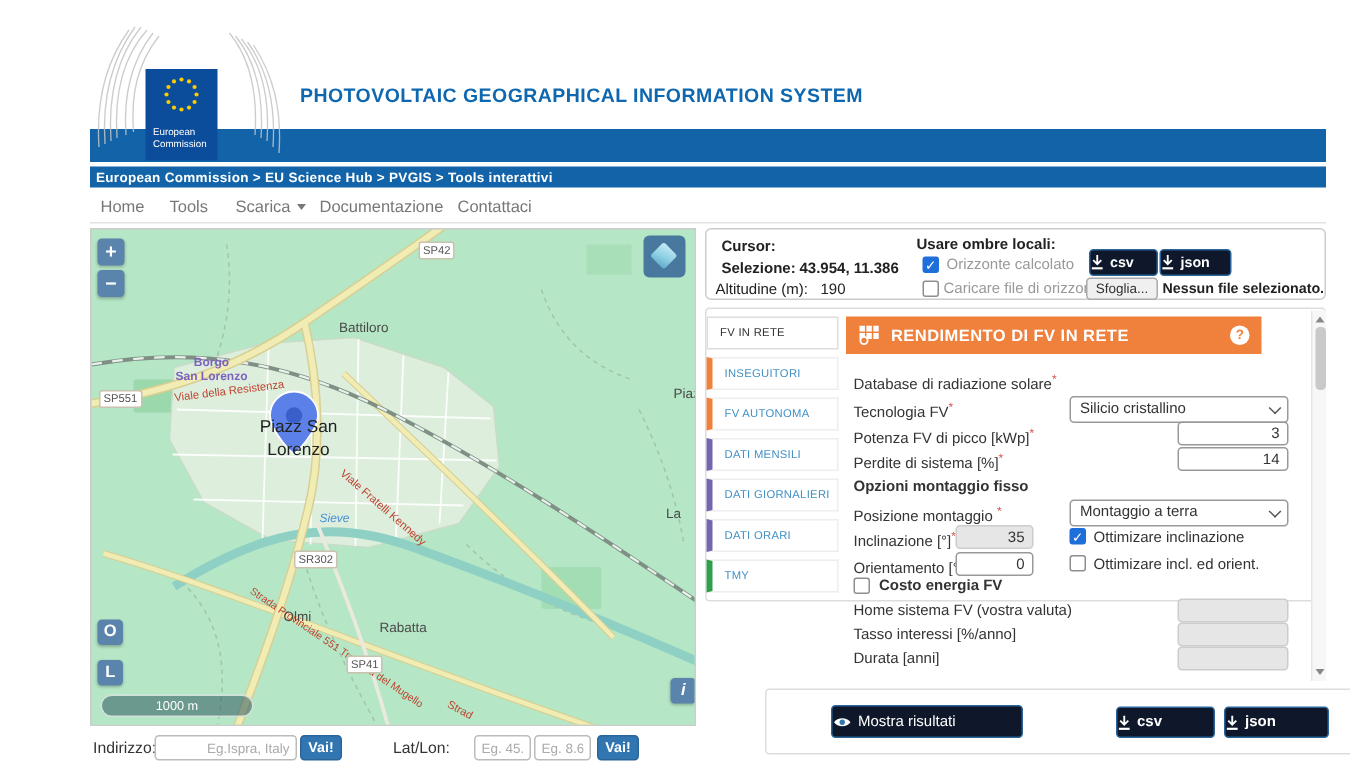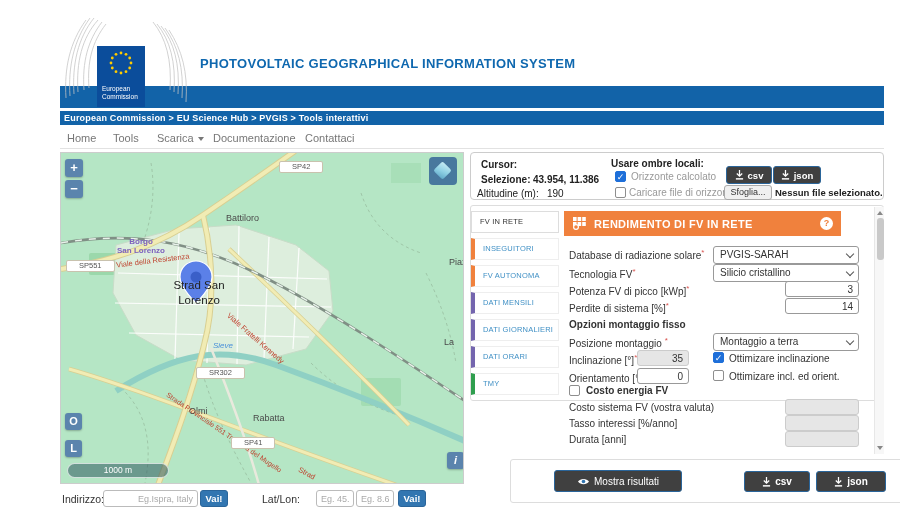--- a/index.html
+++ b/index.html
@@ -16,35 +16,35 @@
   #eclabel { left: 97px; top: 80px; width: 48px; height: 27px; background: #0b4d9b; color: #fff; font-size: 6.5px; line-height: 8px; padding: 5px 0 0 5px; }
   #navrow { left: 60px; top: 126px; width: 824px; height: 23px; border-bottom: 1px solid #e2e2e2; background: #fff; }
   .navitem { position: absolute; top: 6px; font-size: 11px; color: #777; cursor: pointer; }
   .caret { display: inline-block; width: 0; height: 0; border-left: 3.5px solid transparent; border-right: 3.5px solid transparent; border-top: 4px solid #777; margin-left: 4px; vertical-align: middle; }
 
   
   #map { left: 60px; top: 152px; width: 404px; height: 332px; border: 1px solid #ccc; overflow: hidden; background: #b5e6c5; }
   #map svg.base { position: absolute; left: 0; top: 0; }
   .mlabel { position: absolute; white-space: nowrap; color: #4a4a4a; font-size: 9px; }
   .mroad { color: #bf4430; font-size: 7.5px; }
-  .badge { position: absolute; background: #fff; border: 1px solid #c9c2ae; border-radius: 2px; font-size: 7.5px; color: #555; padding: 0 12px; line-height: 10px; }
+  .badge { position: absolute; background: #fff; border: 1px solid #c9c2ae; border-radius: 2px; font-size: 7.5px; color: #555; padding: 0 2px; line-height: 10px; }
   .mapbtn { position: absolute; width: 18px; height: 18px; background: #5b84ad; color: #fff; border-radius: 3px; font-size: 13px; font-weight: bold; text-align: center; line-height: 17px; cursor: pointer; box-shadow: 0 1px 2px rgba(0,0,0,.25); }
   .mapbtn.small { width: 17px; height: 17px; font-size: 11px; line-height: 16px; }
   #layersbtn { position: absolute; left: 368px; top: 4px; width: 28px; height: 28px; background: #48789e; border-radius: 4px; cursor: pointer; }
   #layersbtn .diamond { position: absolute; left: 7px; top: 7px; width: 13px; height: 13px; transform: rotate(45deg); background: linear-gradient(160deg, #c8ecf4 0%, #8ed0e4 55%, #5fa8c8 100%); border-radius: 2px; }
   #scalebar { position: absolute; left: 6px; top: 310px; width: 102px; height: 15px; background: rgba(45,90,95,.55); border: 1px solid rgba(255,255,255,.7); border-radius: 8px; color: #fff; font-size: 8.5px; text-align: center; line-height: 13px; }
 
   
   #cpanel { left: 470px; top: 152px; width: 414px; height: 48px; border: 1px solid #ccc; border-radius: 4px; background: #fff; }
   .b { font-weight: bold; }
   .s10 { font-size: 10px; color: #222; }
   .gray { color: #999; }
   .cb { position: absolute; width: 11px; height: 11px; border: 1px solid #8e8e8e; border-radius: 2px; background: #fff; cursor: pointer; }
   .cb.on { background: #1e6fd9; border-color: #1e6fd9; color: #fff; font-size: 9px; line-height: 11px; text-align: center; }
-  .btn { display: flex; align-items: center; justify-content: center; gap: 4px; background: #404040; border: 1px solid #2a659a; border-radius: 3px; color: #fff; cursor: pointer; }
+  .btn { display: flex; align-items: center; gap: 4px; background: #0f172a; border: 1px solid #2a659a; border-radius: 3px; color: #fff; cursor: pointer; }
   #browsebtn { position: absolute; left: 253px; top: 32px; width: 48px; height: 15px; background: #f0f0f0; border: 1px solid #aaa; border-radius: 3px; font-size: 9px; color: #333; text-align: center; line-height: 13px; cursor: pointer; }
 
   
   #mpanel { left: 470px; top: 205px; width: 414px; height: 196px; border: 1px solid #ddd; border-radius: 3px; background: #fff; }
   .tab { position: absolute; left: 0; width: 88px; height: 22px; background: #fff; border: 1px solid #eee; font-size: 7.5px; color: #4090c5; line-height: 20px; padding-left: 8px; cursor: pointer; letter-spacing: .2px; }
   .tab.active { border: 1px solid #ddd; color: #333; }
   .t-or { border-left: 4px solid #f0813d !important; }
   .t-pu { border-left: 4px solid #7465ae !important; }
   .t-gr { border-left: 4px solid #2f9e4e !important; }
   #fhead { position: absolute; left: 93px; top: 5px; width: 277px; height: 25px; background: #f0813d; color: #fff; display: flex; align-items: center; padding: 0 8px; gap: 7px; }
@@ -171,21 +171,21 @@
       <g>
         <path d="M135,108 c-9,0 -16,7.2 -16,16 c0,11 16,26 16,26 s16,-15 16,-26 c0,-8.8 -7,-16 -16,-16 z" fill="#5b80e8" stroke="#ffffff" stroke-width="1.2"></path>
         <circle cx="135" cy="124" r="5.5" fill="#3a5fc8"></circle>
       </g>
     </svg>
 
     <span class="mlabel" style="left:165px;top:60px">Battiloro</span>
     <span class="mlabel" style="left:45px;top:84px;width:70px;text-align:center;color:#7d62be;font-size:8px;font-weight:bold">Borgo</span>
     <span class="mlabel" style="left:45px;top:93px;width:70px;text-align:center;color:#7d62be;font-size:8px;font-weight:bold">San Lorenzo</span>
     <span class="mlabel mroad" style="left:55px;top:103px;transform:rotate(-7deg)">Viale della Resistenza</span>
-    <span class="mlabel" style="left:88px;top:126px;width:100px;text-align:center;font-size:11.5px;color:#222">Strad San</span>
+    <span class="mlabel" style="left:88px;top:126px;width:100px;text-align:center;font-size:11.5px;color:#222">Piazz San</span>
     <span class="mlabel" style="left:88px;top:141px;width:100px;text-align:center;font-size:11.5px;color:#222">Lorenzo</span>
     <span class="mlabel mroad" style="left:170px;top:158px;transform:rotate(41deg);transform-origin:left top">Viale Fratelli Kennedy</span>
     <span class="mlabel" style="left:152px;top:188px;color:#4a90d9;font-style:italic;font-size:8px">Sieve</span>
     <span class="mlabel mroad" style="left:108px;top:238px;font-size:7px;transform:rotate(34deg);transform-origin:left top">Strada Provinciale 551 Traversa del Mugello</span>
     <span class="mlabel" style="left:128px;top:253px">Olmi</span>
     <span class="mlabel" style="left:192px;top:260px">Rabatta</span>
     <span class="mlabel" style="left:388px;top:104px">Piazz</span>
     <span class="mlabel" style="left:383px;top:184px">La</span>
     <span class="mlabel mroad" style="left:240px;top:312px;transform:rotate(28deg);transform-origin:left top">Strad</span>
 
@@ -255,21 +255,20 @@
             <rect x="5.6" y="5" width="3.6" height="4"></rect>
             <rect x="10.2" y="5" width="3.6" height="4"></rect>
           </g>
         <circle cx="4" cy="10" r="2.4" fill="#f0813d" stroke="#fff" stroke-width="1.2"></circle>
       </svg>
       <span class="t">RENDIMENTO DI FV IN RETE</span>
       <span class="help">?</span>
     </div>
 
     <span class="flabel" style="top:42px"><span>Database di radiazione solare</span><span class="req">*</span></span>
-    <div class="sel" style="top:40px"><span>PVGIS-SARAH</span><span class="chev"></span></div>
 
     <span class="flabel" style="top:61px"><span>Tecnologia FV</span><span class="req">*</span></span>
     <div class="sel" style="top:58px"><span>Silicio cristallino</span><span class="chev"></span></div>
 
     <span class="flabel" style="top:78px"><span>Potenza FV di picco [kWp]</span><span class="req">*</span></span>
     <input class="numin" style="left: 314px; top: 75px; width: 74px;" value="3">
 
     <span class="flabel" style="top:95px"><span>Perdite di sistema [%]</span><span class="req">*</span></span>
     <input class="numin" style="left: 314px; top: 92px; width: 74px;" value="14">
 
@@ -284,21 +283,21 @@
     <span class="flabel" style="left:258px;top:147px">Ottimizare inclinazione</span>
 
     <span class="flabel" style="top:165px"><span>Orientamento [°]</span><span class="req">*</span></span>
     <input class="numin" style="left: 166px; top: 162px; width: 52px;" value="0">
     <span class="cb" style="left:242px;top:164px"></span>
     <span class="flabel" style="left:258px;top:165px">Ottimizare incl. ed orient.</span>
 
     <span class="cb" style="left:98px;top:179px"></span>
     <span class="flabel b" style="left:115px;top:179px">Costo energia FV</span>
 
-    <span class="flabel gray" style="top:196px">Costo sistema FV (vostra valuta)</span>
+    <span class="flabel gray" style="top:196px">Home sistema FV (vostra valuta)</span>
     <input class="numin dis" style="left: 314px; top: 193px; width: 74px;" disabled="">
     <span class="flabel gray" style="top:212px">Tasso interessi [%/anno]</span>
     <input class="numin dis" style="left: 314px; top: 209px; width: 74px;" disabled="">
     <span class="flabel gray" style="top:228px">Durata [anni]</span>
     <input class="numin dis" style="left: 314px; top: 225px; width: 74px;" disabled="">
 
     <div id="scroll">
       <span class="tri-up"></span>
       <span class="thumb"></span>
       <span class="tri-dn"></span>

